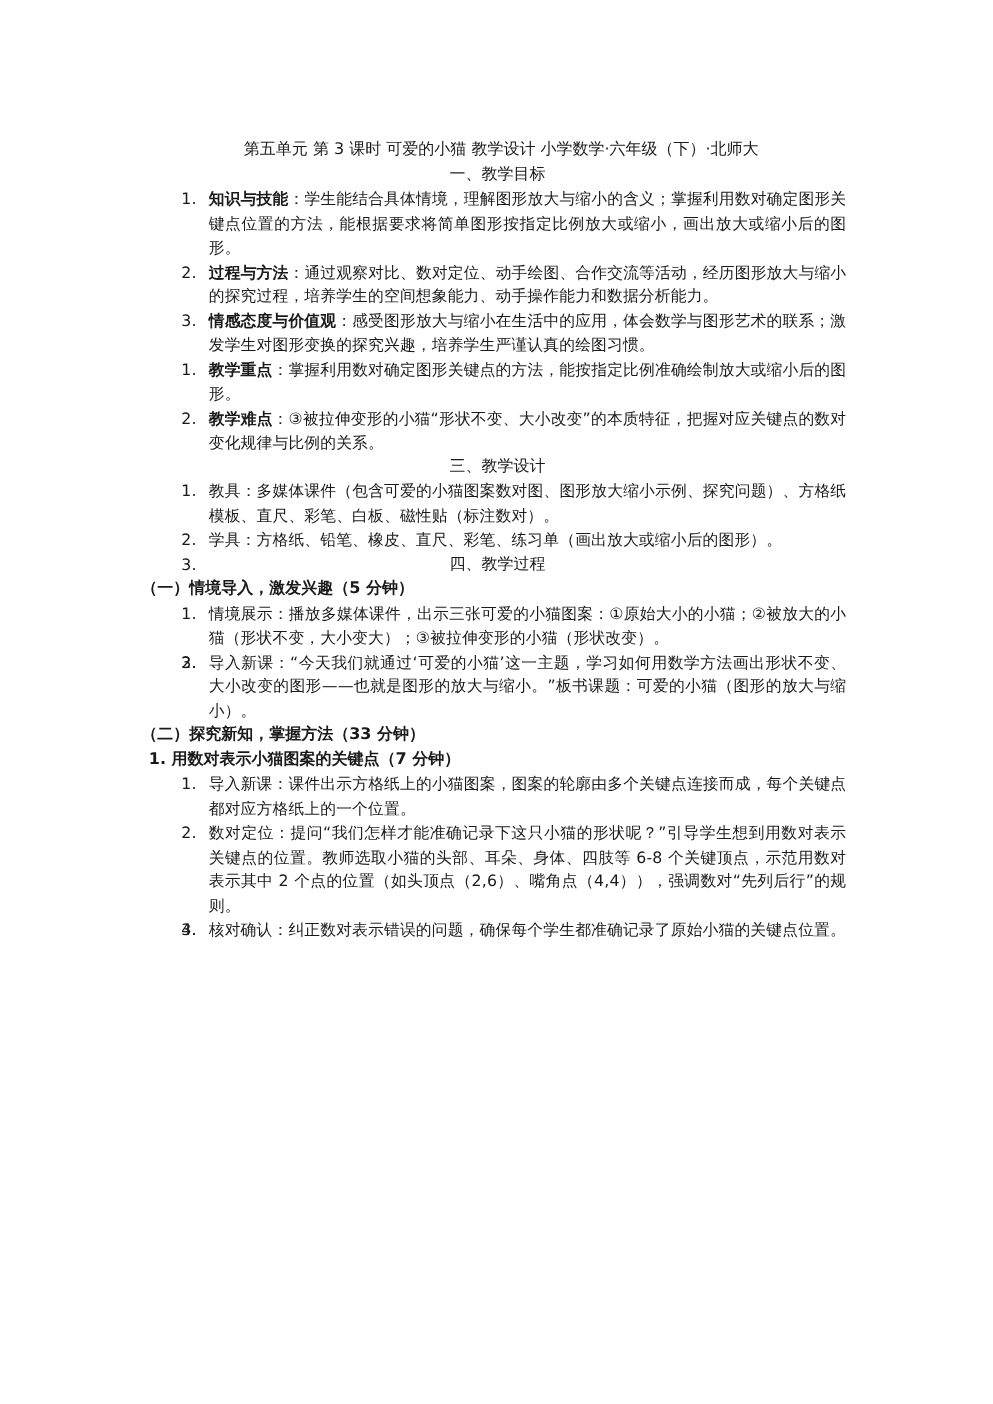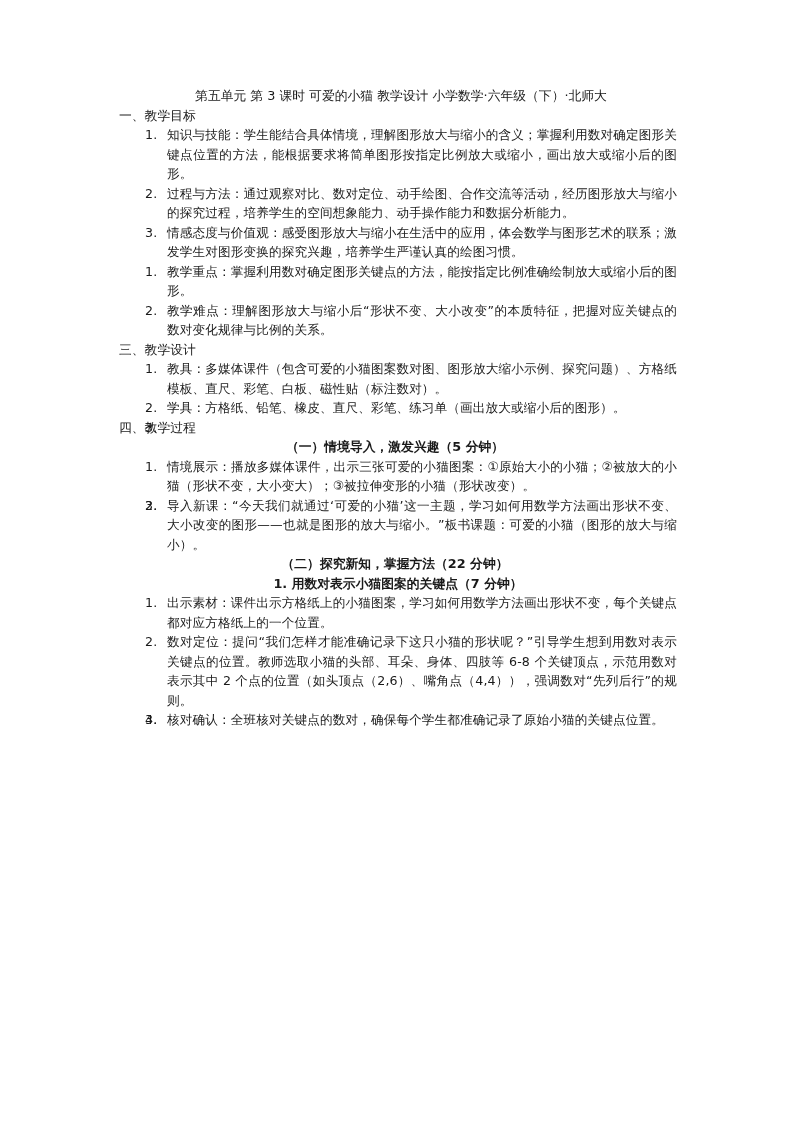--- a/index.html
+++ b/index.html
@@ -1,65 +1,65 @@
 <!DOCTYPE html>
 <html><head>
 <meta charset="utf-8">
 <style>
   html, body { margin:0; padding:0; background:#ffffff; }
   body { width:794px; height:1123px; position:relative; overflow:hidden;
     font-family:"DejaVu Sans","Liberation Sans",sans-serif; color:#1a1a1a; font-size:12.6px; }
-  .page { position:absolute; left:119px; top:86px; width:558px; }
+  .page { position:absolute; left:119px; top:110px; width:558px; }
   .title { text-align:center; font-size:12.8px; line-height:19.5px; height:19.5px; padding-left:6px; white-space:nowrap; }
-  .h1 { font-size:12.8px; line-height:19.5px; margin:0; }
-  .h2 { font-size:12.8px; line-height:19.5px; margin:0; font-weight:bold;text-align:center; }
+  .h1 { font-size:12.8px; line-height:19.5px; margin:0;text-align:center; }
+  .h2 { font-size:12.8px; line-height:19.5px; margin:0; font-weight:bold; }
   .h2.sub { margin-left:0; }
   .h2.paren { margin-left:-6px; }
   ol { list-style:none; margin:0; padding:0; }
   li { position:relative; padding-left:48px; line-height:19.5px; text-align:justify; letter-spacing:0.15px; }
   li .num { position:absolute; left:26px; top:0; }
-  b { font-weight:normal; }
+  b { font-weight:bold; }
 </style>
 </head>
 <body>
 
 <div class="page">
   <div class="title">第五单元 第 3 课时 可爱的小猫 教学设计 小学数学·六年级（下）·北师大</div>
 
   <div class="h1">一、教学目标</div>
   <ol>
     <li><span class="num">1.</span><b>知识与技能</b><span>：学生能结合具体情境，理解图形放大与缩小的含义；掌握利用数对确定图形关键点位置的方法，能根据要求将简单图形按指定比例放大或缩小，画出放大或缩小后的图形。</span></li>
     <li><span class="num">2.</span><b>过程与方法</b><span>：通过观察对比、数对定位、动手绘图、合作交流等活动，经历图形放大与缩小的探究过程，培养学生的空间想象能力、动手操作能力和数据分析能力。</span></li>
     <li><span class="num">3.</span><b>情感态度与价值观</b><span>：感受图形放大与缩小在生活中的应用，体会数学与图形艺术的联系；激发学生对图形变换的探究兴趣，培养学生严谨认真的绘图习惯。</span></li>
   </ol>
 
   <ol>
     <li><span class="num">1.</span><b>教学重点</b><span>：掌握利用数对确定图形关键点的方法，能按指定比例准确绘制放大或缩小后的图形。</span></li>
-    <li><span class="num">2.</span><b>教学难点</b><span>：理解图形放大与缩小后“形状不变、大小改变”的本质特征，把握对应关键点的数对变化规律与比例的关系。</span></li>
+    <li><span class="num">2.</span><b>教学难点</b><span>：③被拉伸变形的小猫“形状不变、大小改变”的本质特征，把握对应关键点的数对变化规律与比例的关系。</span></li>
   </ol>
 
   <div class="h1">三、教学设计</div>
   <ol>
     <li><span class="num">1.</span><span>教具：多媒体课件（包含可爱的小猫图案数对图、图形放大缩小示例、探究问题）、方格纸模板、直尺、彩笔、白板、磁性贴（标注数对）。</span></li>
     <li><span class="num">2.</span><span>学具：方格纸、铅笔、橡皮、直尺、彩笔、练习单（画出放大或缩小后的图形）。</span></li>
     <li><span class="num">3.</span></li>
   </ol>
 
   <div class="h1">四、教学过程</div>
 
   <div class="h2 paren">（一）情境导入，激发兴趣（5 分钟）</div>
   <ol>
     <li><span class="num">1.</span><span>情境展示：播放多媒体课件，出示三张可爱的小猫图案：①原始大小的小猫；②被放大的小猫（形状不变，大小变大）；③被拉伸变形的小猫（形状改变）。</span></li>
     <li><span class="num">2.</span></li>
     <li><span class="num">3.</span><span>导入新课：“今天我们就通过‘可爱的小猫’这一主题，学习如何用数学方法画出形状不变、大小改变的图形——也就是图形的放大与缩小。”板书课题：可爱的小猫（图形的放大与缩小）。</span></li>
   </ol>
 
-  <div class="h2 paren">（二）探究新知，掌握方法（22 分钟）</div>
+  <div class="h2 paren">（二）探究新知，掌握方法（33 分钟）</div>
 
   <div class="h2 sub">1. 用数对表示小猫图案的关键点（7 分钟）</div>
   <ol>
-    <li><span class="num">1.</span><span>出示素材：课件出示方格纸上的小猫图案，学习如何用数学方法画出形状不变，每个关键点都对应方格纸上的一个位置。</span></li>
+    <li><span class="num">1.</span><span>导入新课：课件出示方格纸上的小猫图案，图案的轮廓由多个关键点连接而成，每个关键点都对应方格纸上的一个位置。</span></li>
     <li><span class="num">2.</span><span>数对定位：提问“我们怎样才能准确记录下这只小猫的形状呢？”引导学生想到用数对表示关键点的位置。教师选取小猫的头部、耳朵、身体、四肢等 6-8 个关键顶点，示范用数对表示其中 2 个点的位置（如头顶点（2,6）、嘴角点（4,4）），强调数对“先列后行”的规则。</span></li>
     <li><span class="num">3.</span></li>
-    <li><span class="num">4.</span><span>核对确认：全班核对关键点的数对，确保每个学生都准确记录了原始小猫的关键点位置。</span></li>
+    <li><span class="num">4.</span><span>核对确认：纠正数对表示错误的问题，确保每个学生都准确记录了原始小猫的关键点位置。</span></li>
   </ol>
 
 </div>
 
 </body></html>

